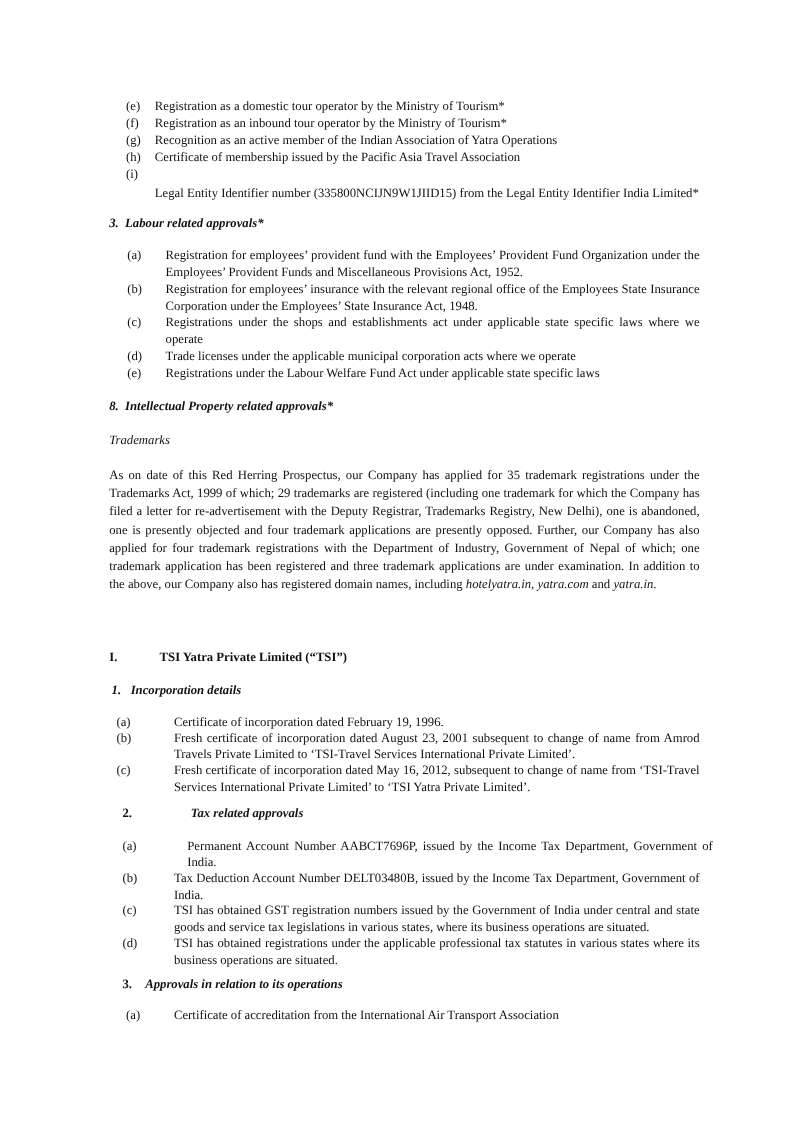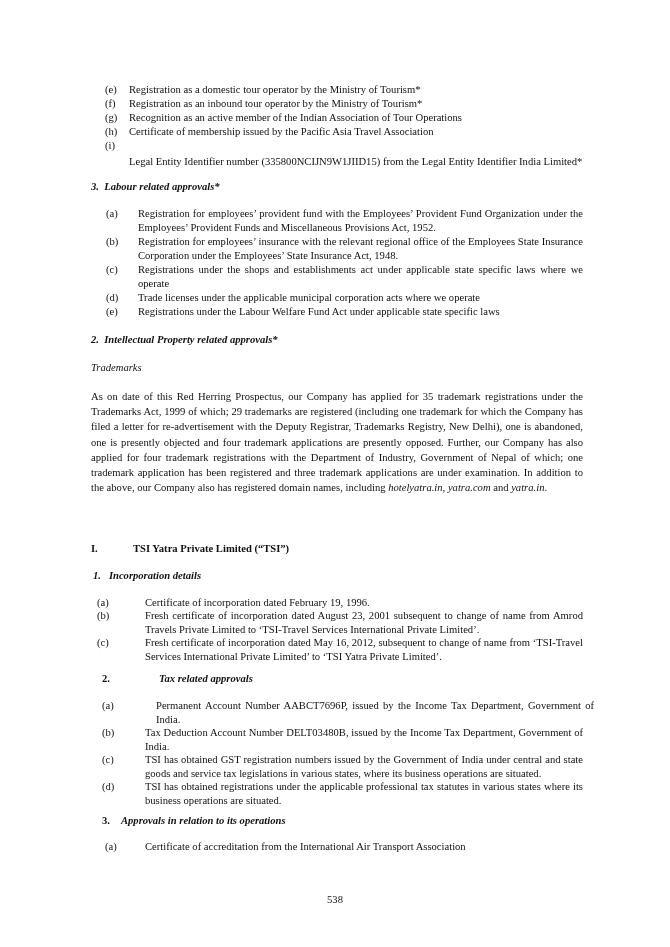--- a/index.html
+++ b/index.html
@@ -22,21 +22,21 @@
 <div class="page">
 
   <div>
     <span class="lbl" style="left:105px; top:83px;">(e)</span>
     <span class="txt last-left" style="left:129px; top:83px; width:454px;">Registration as a domestic tour operator by the Ministry of Tourism*</span>
 
     <span class="lbl" style="left:105px; top:97px;">(f)</span>
     <span class="txt last-left" style="left:129px; top:97px; width:454px;">Registration as an inbound tour operator by the Ministry of Tourism*</span>
 
     <span class="lbl" style="left:105px; top:111px;">(g)</span>
-    <span class="txt last-left" style="left:129px; top:111px; width:454px;">Recognition as an active member of the Indian Association of Tour Operations</span>
+    <span class="txt last-left" style="left:129px; top:111px; width:454px;">Recognition as an active member of the Indian Association of Yatra Operations</span>
 
     <span class="lbl" style="left:105px; top:125px;">(h)</span>
     <span class="txt last-left" style="left:129px; top:125px; width:454px;">Certificate of membership issued by the Pacific Asia Travel Association</span>
 
     <span class="lbl" style="left:105px; top:139px;">(i)</span>
     <span class="txt last-left" style="left:129px; top:155px; width:454px;">Legal Entity Identifier number (335800NCIJN9W1JIID15) from the Legal Entity Identifier India Limited*</span>
   </div>
 
   <div class="line bi" style="left:91px; top:180px; white-space:pre;">3.  Labour related approvals*</div>
 
@@ -50,21 +50,21 @@
     <span class="lbl" style="left:106px; top:263px;">(c)</span>
     <span class="txt last-left" style="left:138px; top:263px; width:445px;">Registrations under the shops and establishments act under applicable state specific laws where we operate</span>
 
     <span class="lbl" style="left:106px; top:291px;">(d)</span>
     <span class="txt last-left" style="left:138px; top:291px; width:445px;">Trade licenses under the applicable municipal corporation acts where we operate</span>
 
     <span class="lbl" style="left:106px; top:305px;">(e)</span>
     <span class="txt last-left" style="left:138px; top:305px; width:445px;">Registrations under the Labour Welfare Fund Act under applicable state specific laws</span>
   </div>
 
-  <div class="line bi" style="left:91px; top:333px; white-space:pre;">2.  Intellectual Property related approvals*</div>
+  <div class="line bi" style="left:91px; top:333px; white-space:pre;">8.  Intellectual Property related approvals*</div>
   <div class="line i" style="left:91px; top:361px;">Trademarks</div>
 
   <p class="para" style="top:389px; margin:0;"><span>As on date of this Red Herring Prospectus, our Company has applied for 35 trademark registrations under the Trademarks Act, 1999 of which; 29 trademarks are registered (including one trademark for which the Company has filed a letter for re-advertisement with the Deputy Registrar, Trademarks Registry, New Delhi), one is abandoned, one is presently objected and four trademark applications are presently opposed. Further, our Company has also applied for four trademark registrations with the Department of Industry, Government of Nepal of which; one trademark application has been registered and three trademark applications are under examination. In addition to the above, our Company also has registered domain names, including </span><span class="i">hotelyatra.in,</span> <span class="i">yatra.com</span><span style="white-space:pre;"> and </span><span class="i">yatra.in</span><span>.</span></p>
 
 
   <div class="line b" style="left:91px; top:542px;">I.</div>
   <div class="line b" style="left:133px; top:542px;">TSI Yatra Private Limited (“TSI”)</div>
 
   <div class="line bi" style="left:93px; top:569px; white-space:pre;">1.   Incorporation details</div>
 
@@ -97,14 +97,13 @@
   </div>
 
   <div class="line b" style="left:102px; top:814px;">3.</div>
   <div class="line bi" style="left:121px; top:814px;">Approvals in relation to its operations</div>
 
   <div>
     <span class="lbl" style="left:105px; top:840px;">(a)</span>
     <span class="txt last-left" style="left:145px; top:840px; width:438px;">Certificate of accreditation from the International Air Transport Association</span>
   </div>
 
-  <div class="pagenum">538</div>
 </div>
 
 </body></html>

